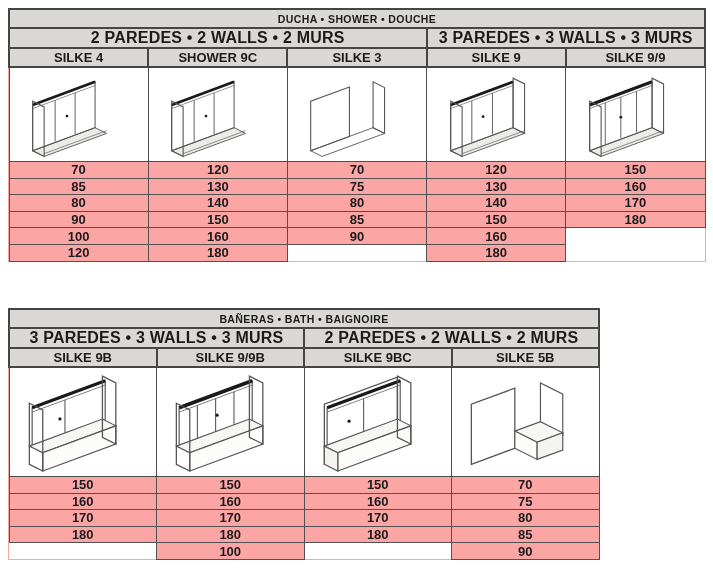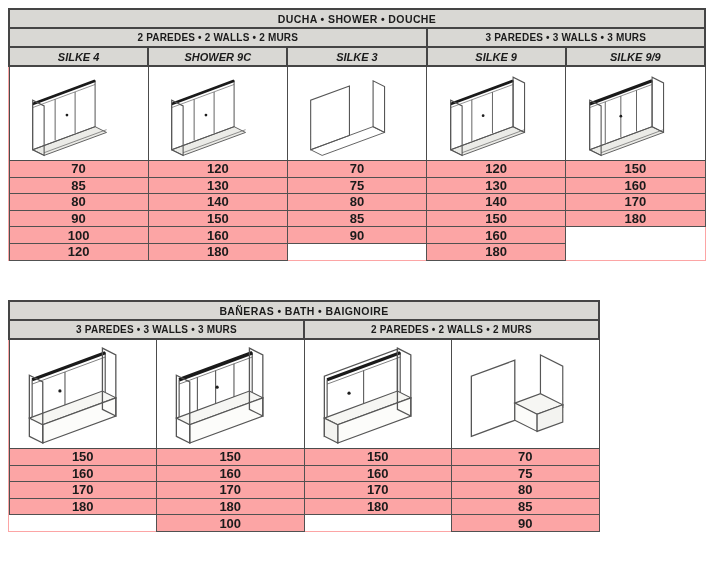--- a/index.html
+++ b/index.html
@@ -4,31 +4,31 @@
 <style>
   html,body{margin:0;padding:0;background:#ffffff;}
   .page{
     position:relative;width:713px;height:577px;background:#ffffff;overflow:hidden;
     font-family:"Liberation Sans",sans-serif;
   }
   table.sheet-table{
     position:absolute;border-collapse:collapse;table-layout:fixed;background:#fca5a5;
   }
   #shower-table{left:8px;top:8px;width:698px;}
-  #bath-table{left:8px;top:300px;width:592px;}
+  #bath-table{left:8px;top:308px;width:592px;}
   td{padding:0;}
   .hd{
     background:var(--hd-bg,#d9d8d4);
     border:2px solid var(--bd,#454545);
     color:var(--tx,#1b1b1b);
     font-weight:bold;text-align:center;vertical-align:middle;
   }
   .title-cell{font-size:10.5px;height:17px;letter-spacing:.4px;}
-  .section-cell{font-size:10px;height:17px;letter-spacing:.2px;}
-  .model-cell{font-size:11px;height:17px;font-style:italic;}
+  .section-cell{font-size:16px;height:17px;letter-spacing:.2px;}
+  .model-cell{font-size:13px;height:17px;}
   .draw-cell{
     border:1.6px solid #4c4c4c;background:#ffffff;
     text-align:center;vertical-align:middle;
   }
   #shower-table .draw-cell{height:93px;}
   #bath-table .draw-cell{height:108px;}
   .size-cell{
     border:1.4px solid #515151;
     font-weight:bold;font-size:13px;color:var(--tx,#222222);
     text-align:center;vertical-align:middle;height:15.6px;
@@ -169,20 +169,26 @@
   <table id="bath-table" class="sheet-table">
       <tbody>
         <tr>
           <td class="hd title-cell" colspan="4">BAÑERAS • BATH • BAIGNOIRE</td>
         </tr>
         <tr>
           <td class="hd section-cell" colspan="2">3 PAREDES • 3 WALLS • 3 MURS</td>
           <td class="hd section-cell" colspan="2">2 PAREDES • 2 WALLS • 2 MURS</td>
         </tr>
         <tr>
+          <td class="hd model-cell">SILKE 9B</td>
+          <td class="hd model-cell">SILKE 9/9B</td>
+          <td class="hd model-cell">SILKE 9BC</td>
+          <td class="hd model-cell">SILKE 5B</td>
+        </tr>
+        <tr>
           <td class="draw-cell">
             <svg viewBox="0 -7 132 96">
               <polygon points="18.6,64.3 86.7,39.1 86.7,2.1 18.6,27.3" fill="none" stroke="#565656" stroke-width="1.1"></polygon>
               <polyline points="18.6,27.3 86.7,2.1" fill="none" stroke="#1a1a1a" stroke-width="3"></polyline>
               <polyline points="18.6,31.3 86.7,6.1" fill="none" stroke="#565656" stroke-width="0.7"></polyline>
               <polyline points="49.2,52.0 49.2,20.0" fill="none" stroke="#565656" stroke-width="1"></polyline>
               <circle cx="44.5" cy="37.7" r="1.5" fill="#1d1d1d"></circle>
               <polygon points="16.0,63.0 84.1,37.8 96.6,44.1 28.5,69.2" fill="#f6f6f3" stroke="#565656" stroke-width="1.1"></polygon>
               <polygon points="28.5,86.2 96.6,61.1 96.6,44.1 28.5,69.2" fill="#fcfcfa" stroke="#565656" stroke-width="1.1"></polygon>
               <polygon points="84.1,54.8 96.6,61.1 96.6,4.1 84.1,-2.2" fill="none" stroke="#565656" stroke-width="1.2"></polygon>

